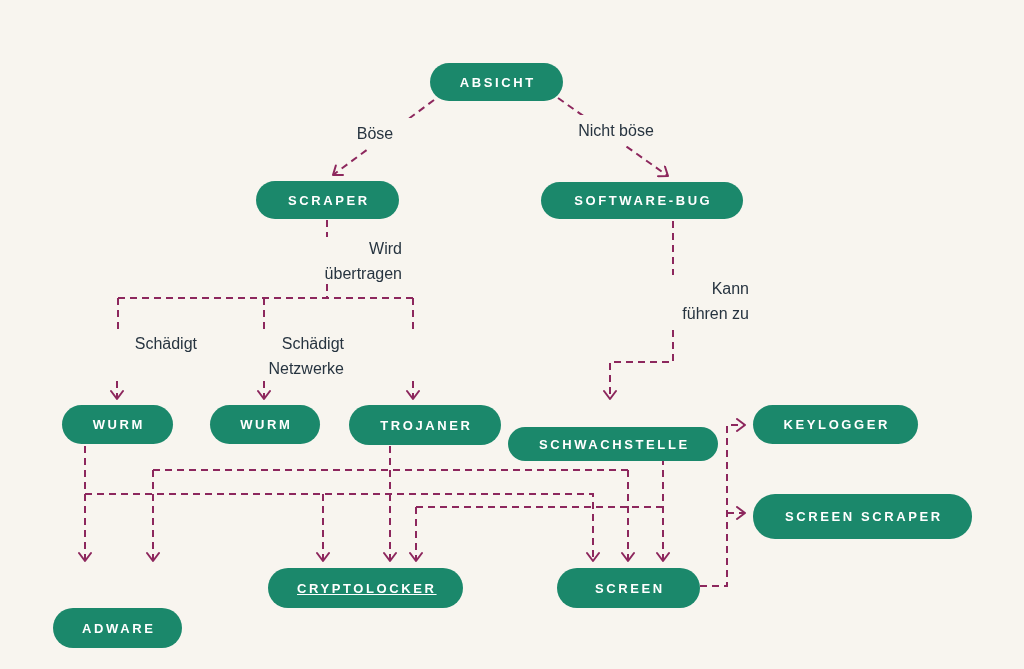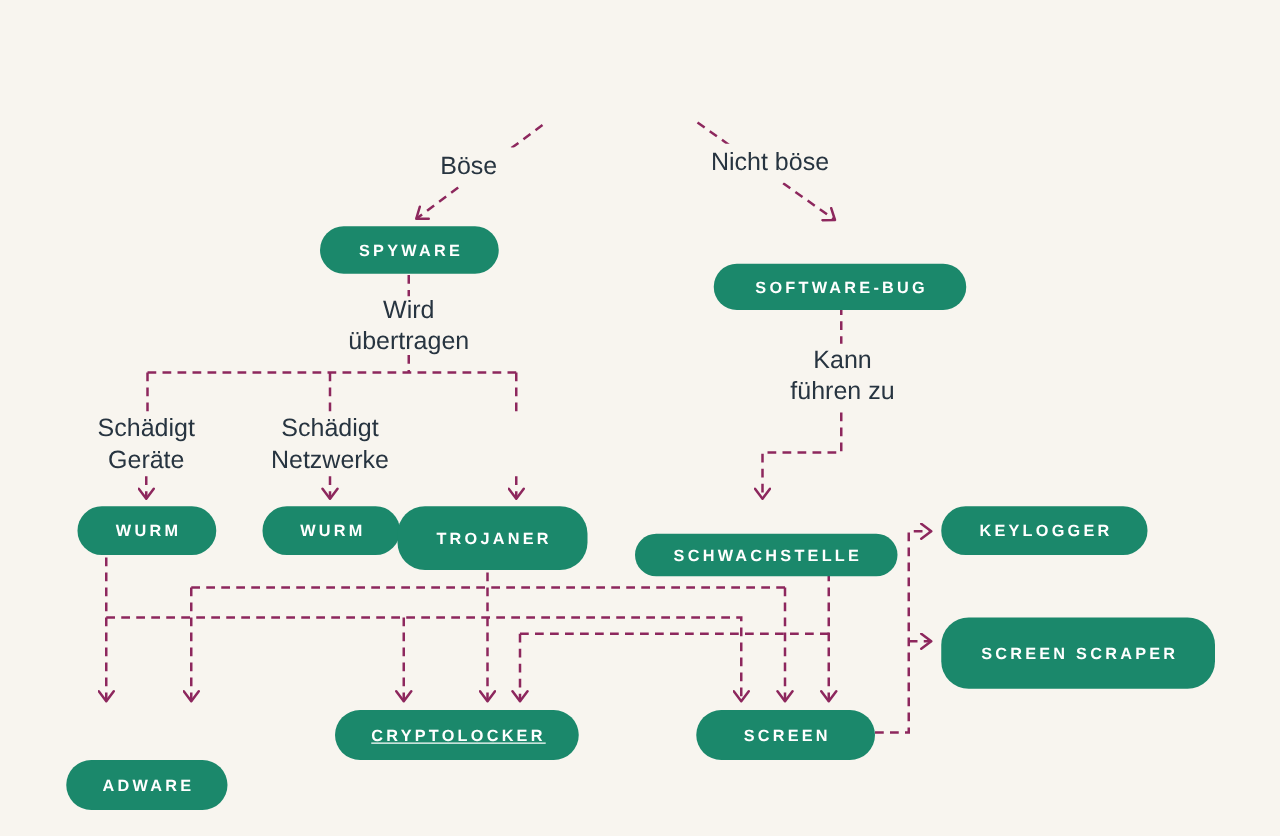--- a/index.html
+++ b/index.html
@@ -41,39 +41,39 @@
     border-radius:22px;
     font-size:13px;
     font-weight:bold;
     letter-spacing:2.6px;
     white-space:nowrap;
     text-indent:2.6px;
   }
   .lbl{
     position:absolute;
     color:var(--label-text);
-    font-size:20px;
+    font-size:16px;
     line-height:25px;
-    text-align:center;
+    text-align:right;
   }
   .lbl span{display:block;}
   .lbl-mask{
     background:var(--background);
     display:flex;align-items:center;justify-content:center;
   }
   
   #n-absicht{left:430px;top:63px;width:133px;height:38px;}
   #n-malware{left:256px;top:181px;width:143px;height:38px;}
-  #n-software-bug{left:571px;top:182px;width:202px;height:37px;margin-top:29px;}
+  #n-software-bug{left:541px;top:182px;width:202px;height:37px;}
   #n-virus{left:62px;top:405px;width:111px;height:39px;}
   #n-wurm{left:210px;top:405px;width:110px;height:39px;}
-  #n-trojaner{left:318px;top:405px;width:152px;height:51px;}
+  #n-trojaner{left:349px;top:405px;width:152px;height:40px;}
   #n-schwachstelle{left:508px;top:427px;width:210px;height:34px;}
   #n-keylogger{left:753px;top:405px;width:165px;height:39px;}
-  #n-screen-scraper{left:753px;top:494px;width:219px;height:57px;}
+  #n-screen-scraper{left:753px;top:494px;width:219px;height:45px;}
   #n-adware{left:53px;top:564px;width:129px;height:40px;margin-top:44px;}
   #n-cryptolocker{left:268px;top:568px;width:195px;height:40px;text-decoration:underline;}
   #n-spyware{left:557px;top:568px;width:143px;height:40px;}
   
   #l-boese{left:335px;top:118px;width:80px;height:31px;}
   #l-nicht-boese{left:550px;top:115px;width:132px;height:31px;}
   #l-wird-uebertragen{left:252px;top:236px;width:150px;}
   #l-kann-fuehren-zu{left:599px;top:276px;width:150px;}
   #l-schaedigt-geraete{left:37px;top:331px;width:160px;}
   #l-schaedigt-netzwerke{left:184px;top:331px;width:160px;}
@@ -117,21 +117,22 @@
     <path d="M628,470 L628,561" marker-end="url(#arw)"></path>
 
     <path d="M663,446 L663,561" marker-end="url(#arw)"></path>
     <path d="M663,507 L416,507"></path>
     <path d="M416,507 L416,561" marker-end="url(#arw)"></path>
 
     <path d="M700,586 L727,586 L727,425 L745,425" marker-end="url(#arw)"></path>
     <path d="M727,513 L745,513" marker-end="url(#arw)"></path>
   </svg>
 
-  <div class="node" id="n-malware">SPYWARE</div>
+  <div class="node" id="n-absicht">ABSICHT</div>
+  <div class="node" id="n-malware">SCRAPER</div>
   <div class="node" id="n-software-bug">SOFTWARE-BUG</div>
   <div class="node" id="n-virus">WURM</div>
   <div class="node" id="n-wurm">WURM</div>
   <div class="node" id="n-trojaner">TROJANER</div>
   <div class="node" id="n-schwachstelle">SCHWACHSTELLE</div>
   <div class="node" id="n-keylogger">KEYLOGGER</div>
   <div class="node" id="n-screen-scraper">SCREEN SCRAPER</div>
   <div class="node" id="n-adware">ADWARE</div>
   <div class="node" id="n-cryptolocker">CRYPTOLOCKER</div>
   <div class="node" id="n-spyware">SCREEN</div>
@@ -145,20 +146,19 @@
   <div class="lbl" id="l-wird-uebertragen">
     <span>Wird</span>
     <span>übertragen</span>
   </div>
   <div class="lbl" id="l-kann-fuehren-zu">
     <span>Kann</span>
     <span>führen zu</span>
   </div>
   <div class="lbl" id="l-schaedigt-geraete">
     <span>Schädigt</span>
-    <span>Geräte</span>
   </div>
   <div class="lbl" id="l-schaedigt-netzwerke">
     <span>Schädigt</span>
     <span>Netzwerke</span>
   </div>
 
 </div>
 
 </body></html>

